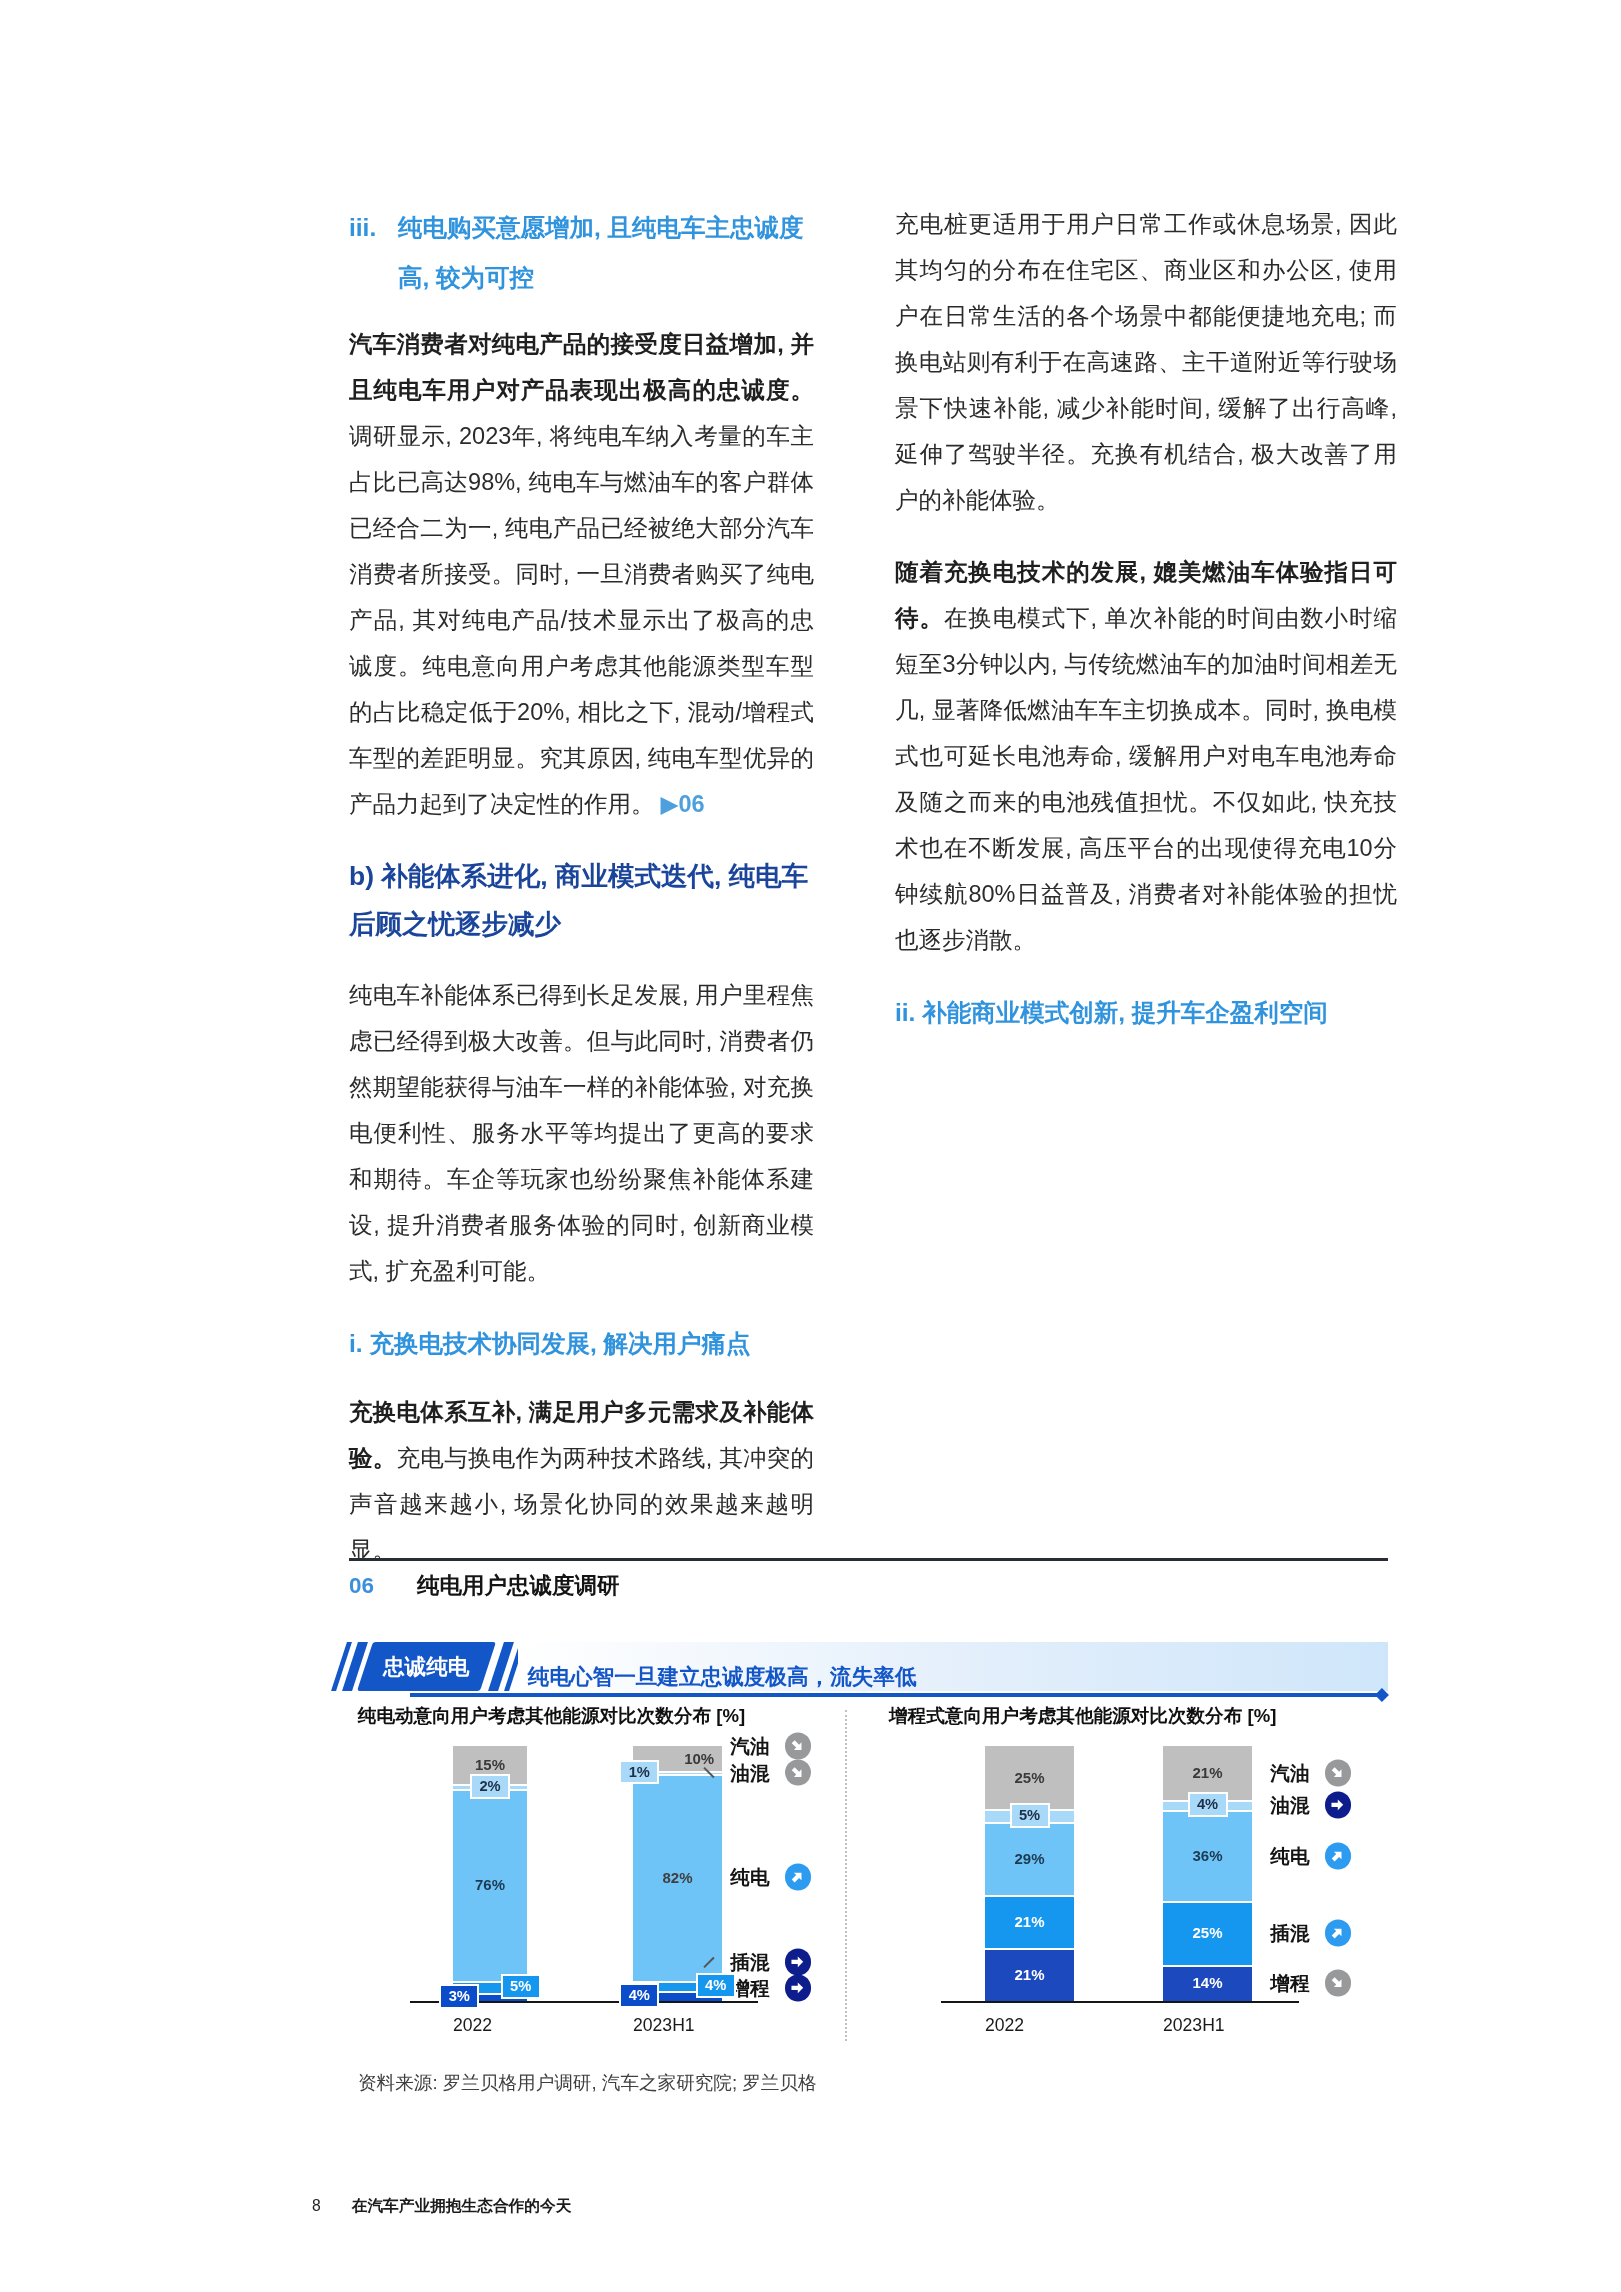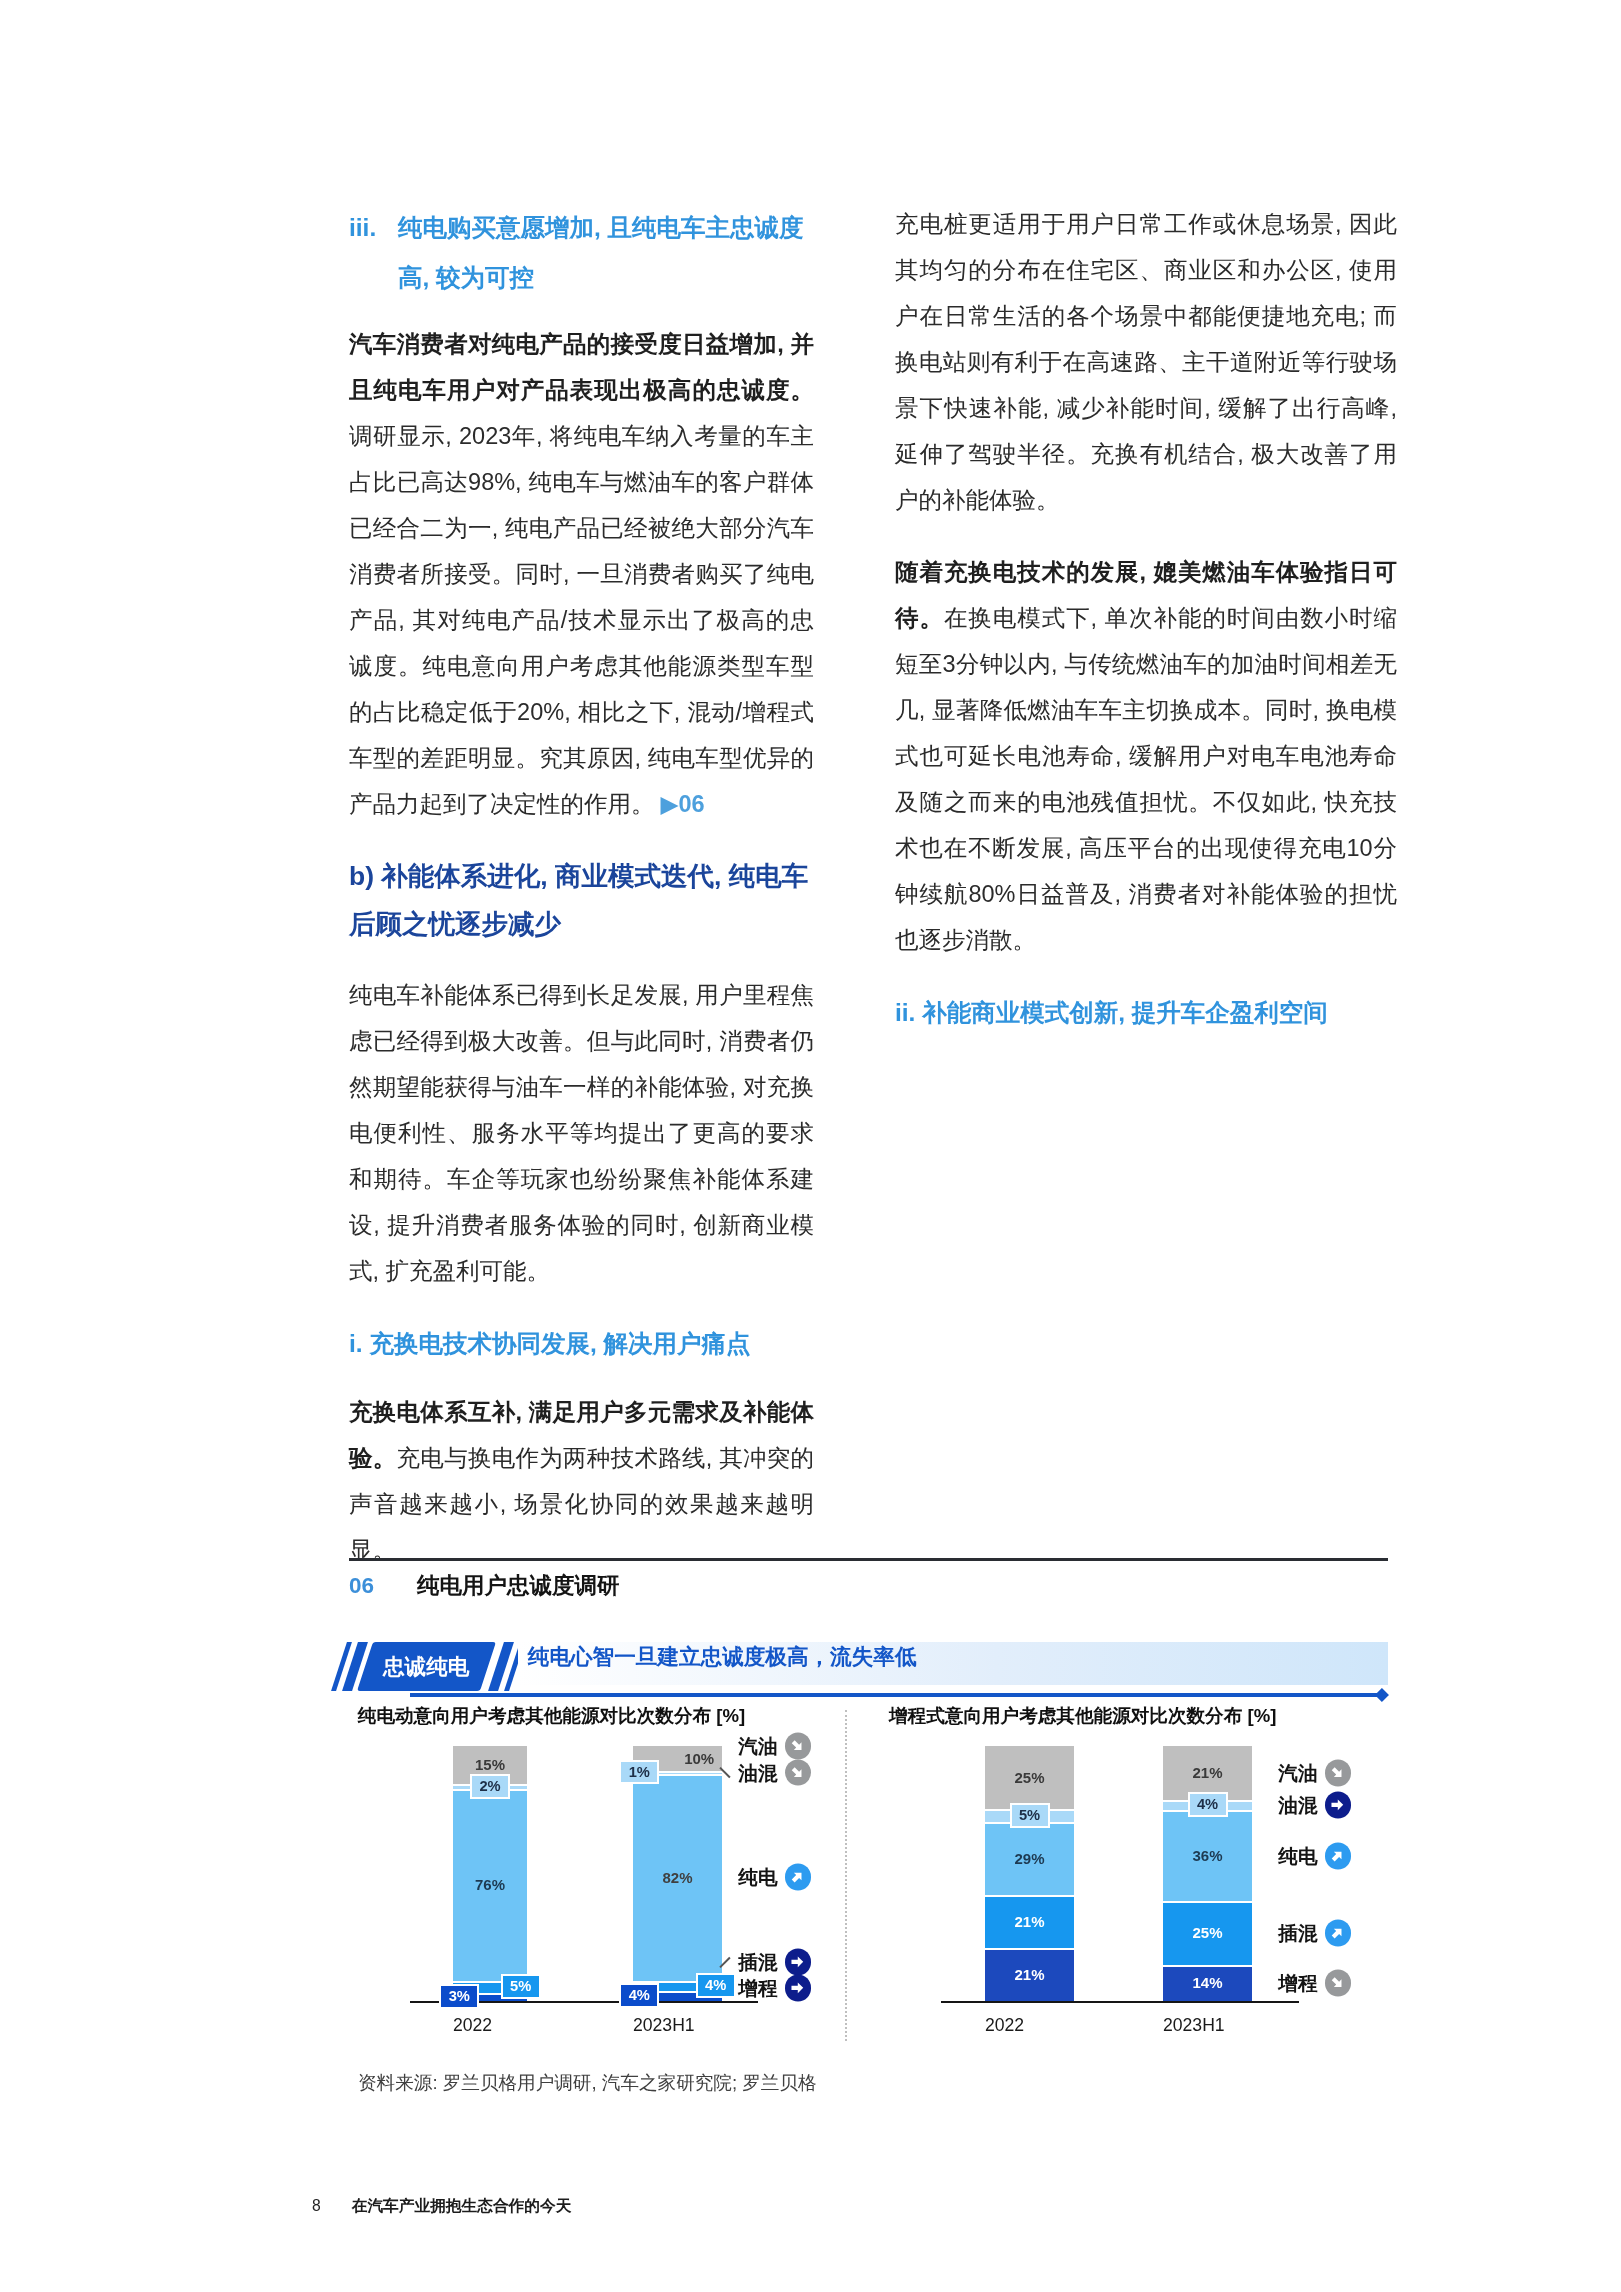--- a/index.html
+++ b/index.html
@@ -22,41 +22,41 @@
   .fig-rule{position:absolute;left:349px;top:1558px;width:1039px;height:2.9px;background:#2a2d33;}
   .fig-head{position:absolute;left:349px;top:1570px;display:flex;align-items:baseline;}
   .fig-num{font-size:22.5px;font-weight:bold;color:#3c8fd9;}
   .fig-title{font-size:22.5px;font-weight:bold;color:#141414;margin-left:43px;}
 
   
   .stripe{position:absolute;top:1642px;height:49px;background:#1356c8;transform:skewX(-18deg);}
   .badge{position:absolute;left:365px;top:1642px;width:123px;height:49px;background:#1356c8;
          transform:skewX(-18deg);border-radius:2.9px;display:flex;align-items:center;justify-content:center;}
   .badge span{transform:skewX(18deg);color:#ffffff;font-size:21.6px;font-weight:bold;white-space:nowrap;}
-  .strip{position:absolute;left:518px;top:1642px;width:870px;height:43px;
+  .strip{position:absolute;left:518px;top:1642px;width:870px;height:49px;
          background:linear-gradient(90deg,#ffffff 0%,#e2eefb 55%,#cfe6fa 100%);
-         display:flex;align-items:flex-start;}
+         display:flex;align-items:flex-end;}
   .strip span{color:#1356c8;font-size:21.6px;font-weight:bold;padding-left:9.8px;white-space:nowrap;}
   .banner-line{position:absolute;left:410px;top:1693px;width:968px;height:3.9px;background:#1356c8;}
   .banner-line i{position:absolute;right:-8.8px;top:-2.9px;width:9.8px;height:9.8px;background:#1356c8;
                  transform:rotate(45deg);display:block;}
 
   
   .panel{position:absolute;top:1703px;height:343px;}
   .p-title{font-size:18.6px;font-weight:bold;color:#101010;white-space:nowrap;}
   .plot{position:absolute;top:43px;height:294px;}
   .bar{position:absolute;top:0;height:255px;}
   .seg{position:absolute;left:0;right:0;box-sizing:border-box;}
   .ilab{position:absolute;left:0;right:0;text-align:center;font-size:15px;font-weight:600;z-index:2;}
   .chip{position:absolute;width:40px;height:24.5px;line-height:20.6px;text-align:center;font-size:14.7px;
         font-weight:600;border:2px solid #ffffff;box-sizing:border-box;z-index:3;}
   .axis{position:absolute;left:0;right:0;top:255px;height:2px;background:#151515;}
   .catlab{position:absolute;top:269px;text-align:left;font-size:17.6px;color:#1a1a1a;}
   .legend{position:absolute;top:43px;left:315px;width:147px;height:255px;}
-  .lrow{position:absolute;right:0;transform:translateY(-50%);display:flex;align-items:center;gap:7px;}
+  .lrow{position:absolute;right:0;transform:translateY(-50%);display:flex;align-items:center;gap:15px;}
   .llab{font-size:19.6px;font-weight:bold;color:#141414;white-space:nowrap;}
   .licon{width:26.5px;height:26.5px;border-radius:50%;display:flex;align-items:center;justify-content:center;flex:0 0 26.5px;}
   .licon svg{display:block;}
   .conn{width:13.7px;height:2px;background:#555;display:block;flex:0 0 13.7px;}
   .vdivider{position:absolute;left:845px;top:1710px;height:331px;border-left:2px dotted #bfbfbf;}
 
   .source{position:absolute;left:358px;top:2070px;font-size:18.6px;color:#3f3f3f;}
 
   .footer{position:absolute;left:312px;top:2196px;display:flex;align-items:baseline;}
   .footer .pg{font-size:15.7px;color:#222222;}

